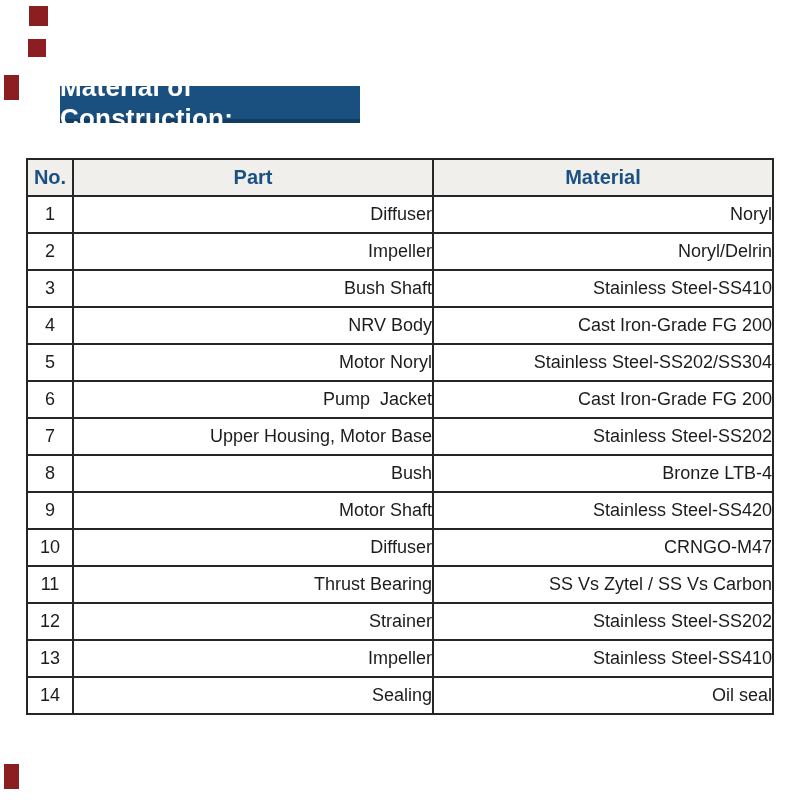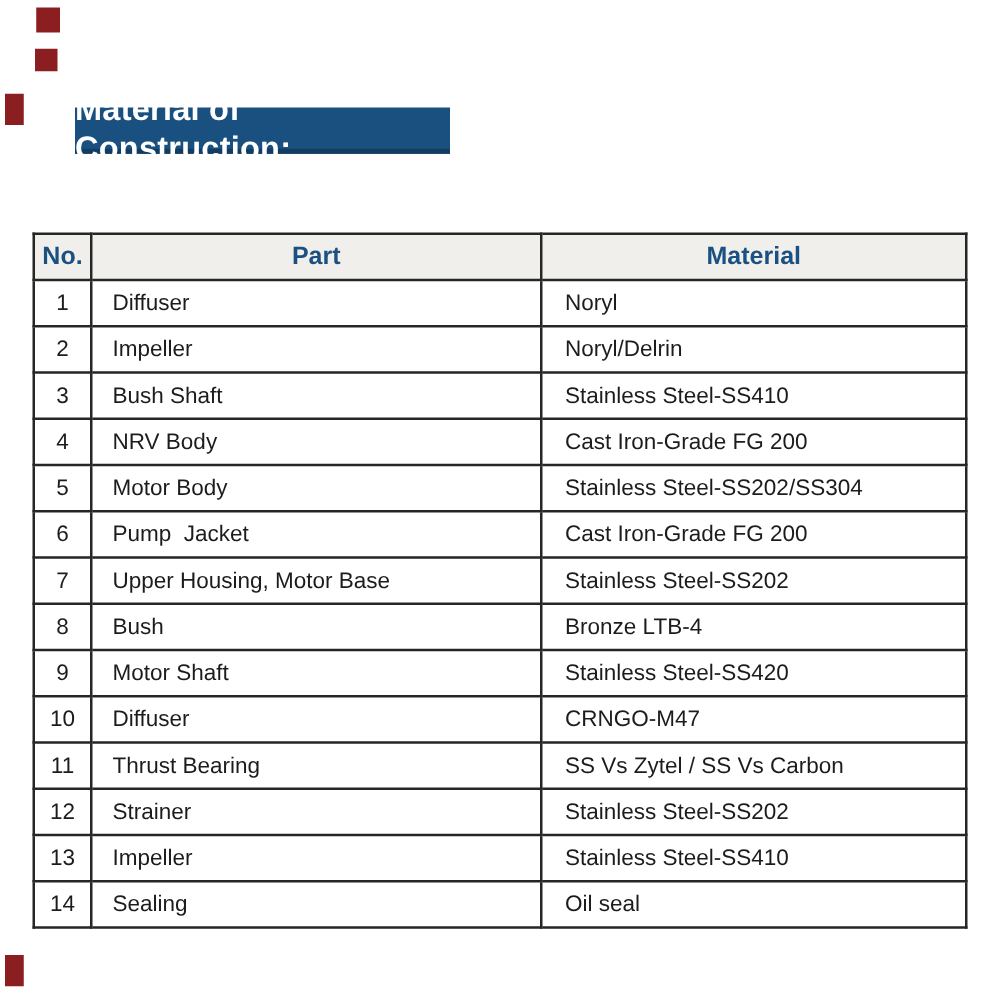--- a/index.html
+++ b/index.html
@@ -28,21 +28,20 @@
     display: flex; align-items: center; justify-content: center;
     font-weight: bold; font-size: 26px; letter-spacing: 0.2px;
   }
 
   table.material-table {
     position: absolute;
     left: 26px; top: 158px;
     width: 746px;
     border-collapse: collapse;
     table-layout: fixed;
-    margin-top: 28px;
   }
   col.c-no { width: 46px; }
   col.c-part { width: 360px; }
   col.c-material { width: 340px; }
 
   .material-table th, .material-table td {
     border: 2px solid var(--border, #262626);
     height: 35px;
     padding: 0;
     overflow: hidden;
@@ -53,20 +52,21 @@
     font-size: 20px;
     font-weight: bold;
     text-align: center;
   }
   .material-table td {
     background: #ffffff;
     color: var(--body-text, #1c1c1c);
     font-size: 18px;
     white-space: pre;
     vertical-align: middle;
+    text-align: right;
   }
   .material-table td.col-no { text-align: center; }
   .material-table td.col-part { padding-left: 16px; }
   .material-table td.col-material { padding-left: 18px; }
 </style>
 </head>
 <body>
 
 <div class="page">
 
@@ -108,21 +108,21 @@
           <td class="col-part">Bush Shaft</td>
           <td class="col-material">Stainless Steel-SS410</td>
         </tr>
         <tr>
           <td class="col-no">4</td>
           <td class="col-part">NRV Body</td>
           <td class="col-material">Cast Iron-Grade FG 200</td>
         </tr>
         <tr>
           <td class="col-no">5</td>
-          <td class="col-part">Motor Body</td>
+          <td class="col-part">Motor Noryl</td>
           <td class="col-material">Stainless Steel-SS202/SS304</td>
         </tr>
         <tr>
           <td class="col-no">6</td>
           <td class="col-part">Pump  Jacket</td>
           <td class="col-material">Cast Iron-Grade FG 200</td>
         </tr>
         <tr>
           <td class="col-no">7</td>
           <td class="col-part">Upper Housing, Motor Base</td>

